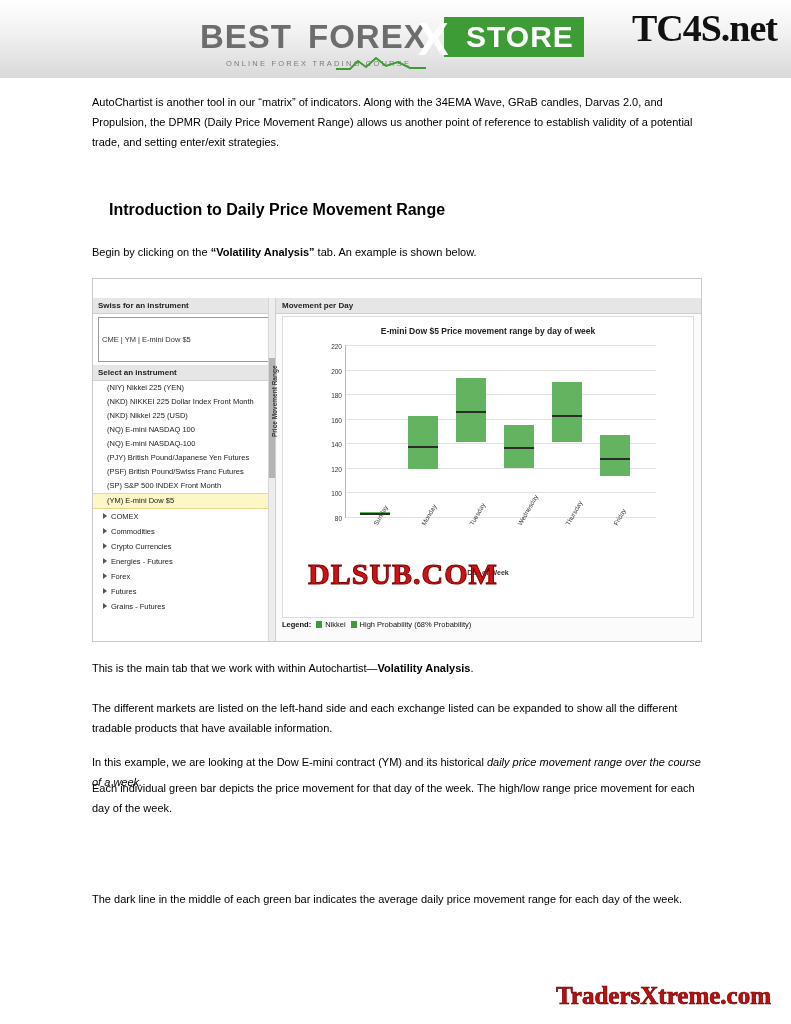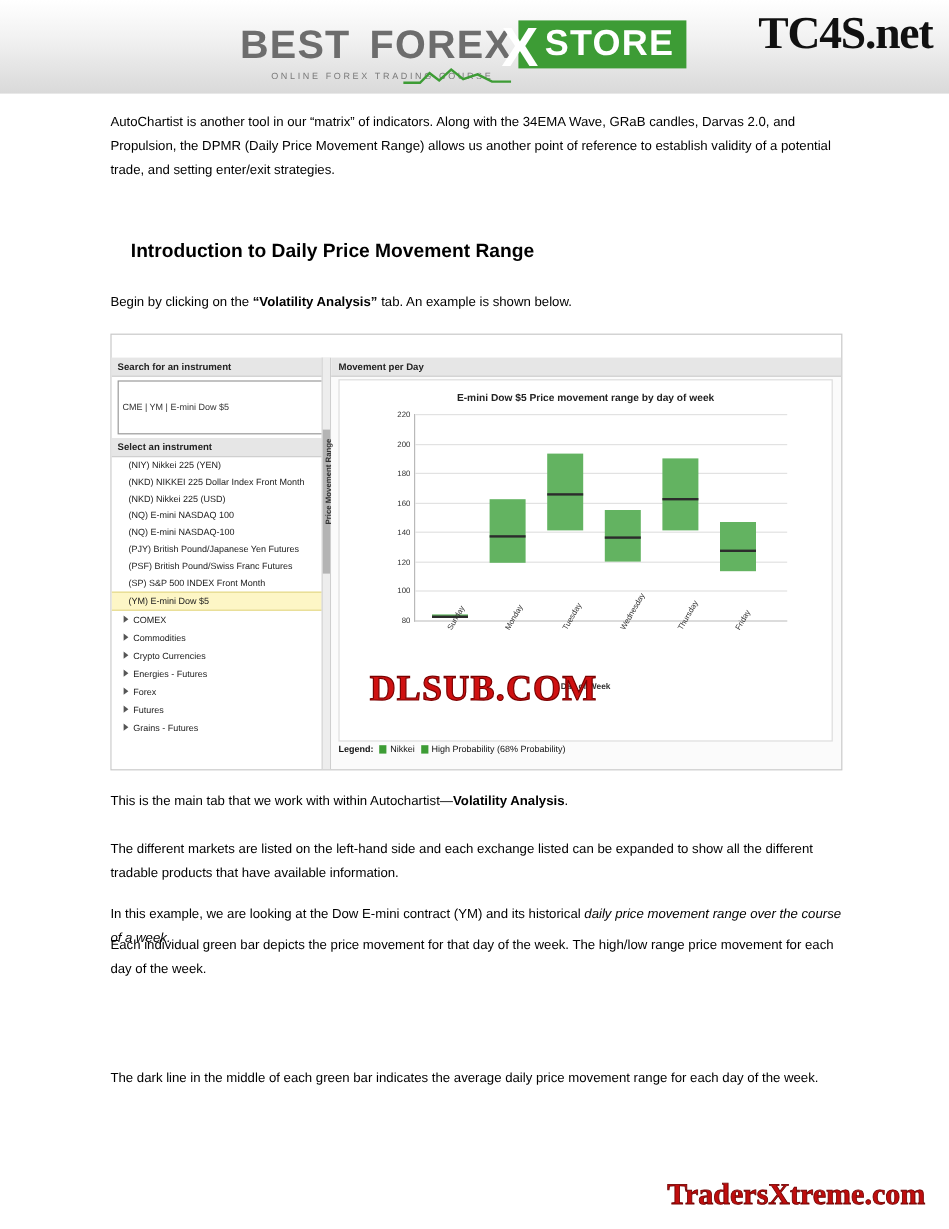--- a/index.html
+++ b/index.html
@@ -39,21 +39,21 @@
     font-size: 33px; font-weight: bold; letter-spacing: 1px;
     color: #6d6d6d;
   }
   .logo-x {
     position: absolute; left: 218px; top: 0px;
     font-size: 46px; font-weight: bold;
     color: #ffffff;
     z-index: 3;
   }
   .logo-store-box {
-    position: absolute; left: 232px; top: 5px;
+    position: absolute; left: 244px; top: 5px;
     width: 140px; height: 40px;
     background: #3d9c35;
   }
   .logo-store {
     position: absolute; left: 22px; top: 3px;
     font-size: 30px; font-weight: bold; letter-spacing: 1px;
     color: #ffffff;
   }
   .logo-sub {
     position: absolute; left: 26px; top: 47px;
@@ -353,21 +353,21 @@
   <h1 class="section-title">Introduction to Daily Price Movement Range</h1>
 
   <p class="para begin">
     <span>Begin by clicking on the </span><span class="bold">“Volatility Analysis”</span><span> tab. An example is shown below.</span>
   </p>
 
   <div class="shot">
 
 
     <div class="leftpanel">
-      <div class="lp-head">Search for an instrument</div>
+      <div class="lp-head">Swiss for an instrument</div>
       <div class="lp-input">CME | YM | E-mini Dow $5</div>
       <div class="lp-head">Select an instrument</div>
 
       <div class="lp-item">(NIY) Nikkei 225 (YEN)</div>
       <div class="lp-item">(NKD) NIKKEI 225 Dollar Index Front Month</div>
       <div class="lp-item">(NKD) Nikkei 225 (USD)</div>
       <div class="lp-item">(NQ) E-mini NASDAQ 100</div>
       <div class="lp-item">(NQ) E-mini NASDAQ-100</div>
       <div class="lp-item">(PJY) British Pound/Japanese Yen Futures</div>
       <div class="lp-item">(PSF) British Pound/Swiss Franc Futures</div>

